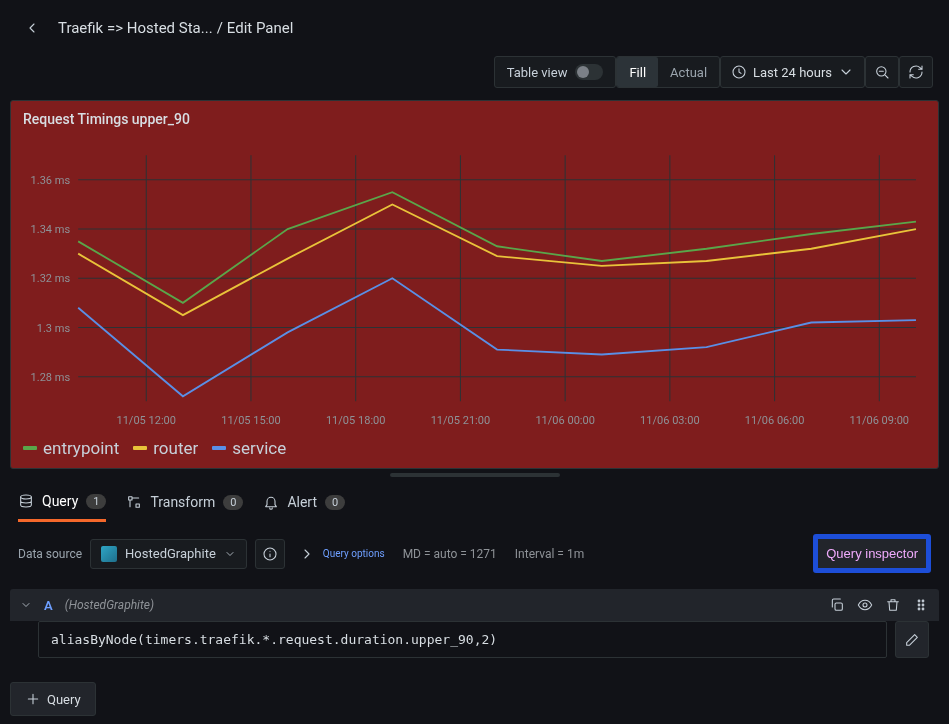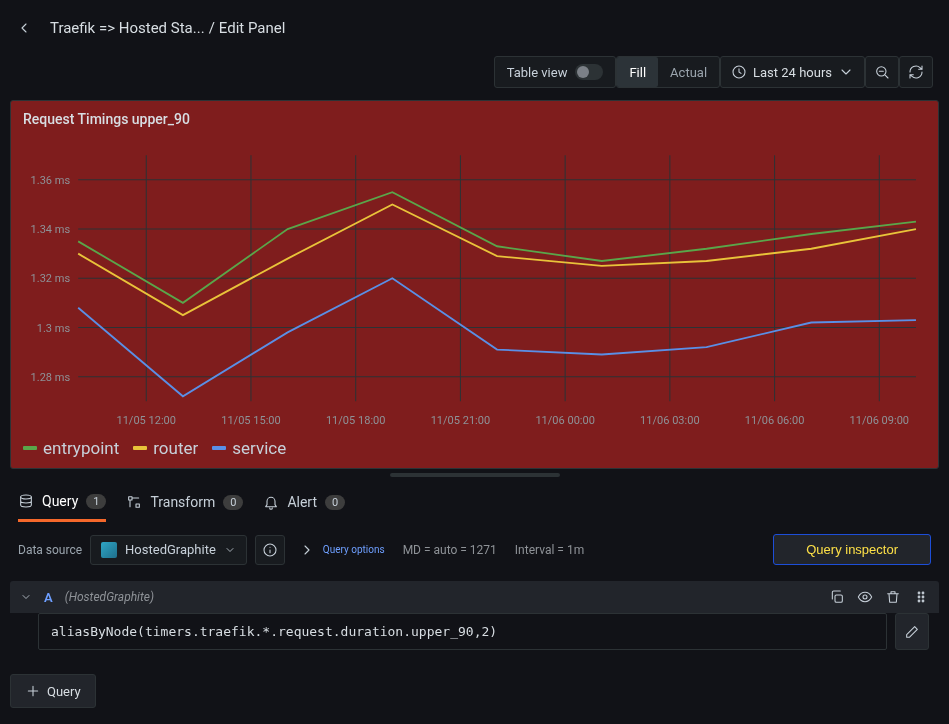--- a/index.html
+++ b/index.html
@@ -8,21 +8,21 @@
       color: #c7d0d9;
       font-family: -apple-system, BlinkMacSystemFont, "Segoe UI", Roboto, sans-serif;
       font-size: 13px;
       width: 949px;
       height: 724px;
       overflow: hidden;
     }
     .header {
       display: flex;
       align-items: center;
-      padding: 12px 8px;
+      padding: 12px 16px;
       gap: 10px;
     }
     .icon-btn {
       width: 32px;
       height: 32px;
       display: flex;
       align-items: center;
       justify-content: center;
       border-radius: 3px;
       cursor: pointer;
@@ -134,22 +134,22 @@
       font-size:13px; cursor:pointer;
     }
     .ds-logo {
       width:16px;height:16px; background:linear-gradient(135deg,#2ea6c6,#1f6f8b);
       border-radius:2px;
     }
     .link { color:#6e9fff; cursor:pointer; font-size:10px;}
     .meta { color:#8e9297; font-size:12px;}
     .query-inspector-btn {
       margin-left:auto;
-      background:#22252b; border:1px solid #1d4ed8; border-radius:3px;
-      padding:7px 32px; font-size:13px; color:#fde047; cursor:pointer;
+      background:#22252b; border:5px solid #1d4ed8; border-radius:3px;
+      padding:7px 8px; font-size:13px; color:#f0abfc; cursor:pointer;
     }
     .query-row {
       margin: 4px 10px 0;
     }
     .query-head {
       display:flex; align-items:center; gap:12px;
       background: #22252b;
       padding: 8px 10px;
       border-radius:3px 3px 0 0;
       font-size:12px;

